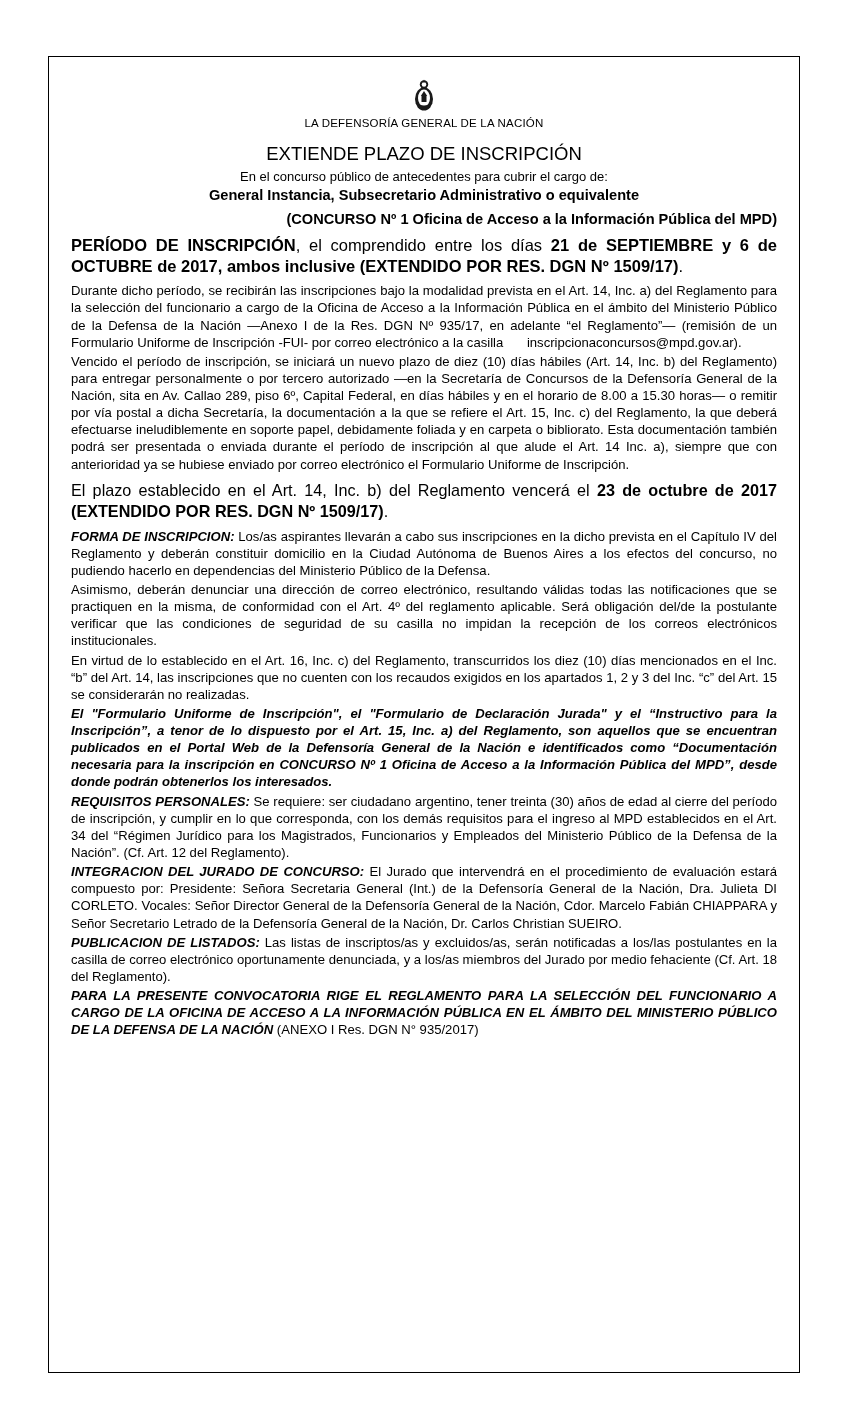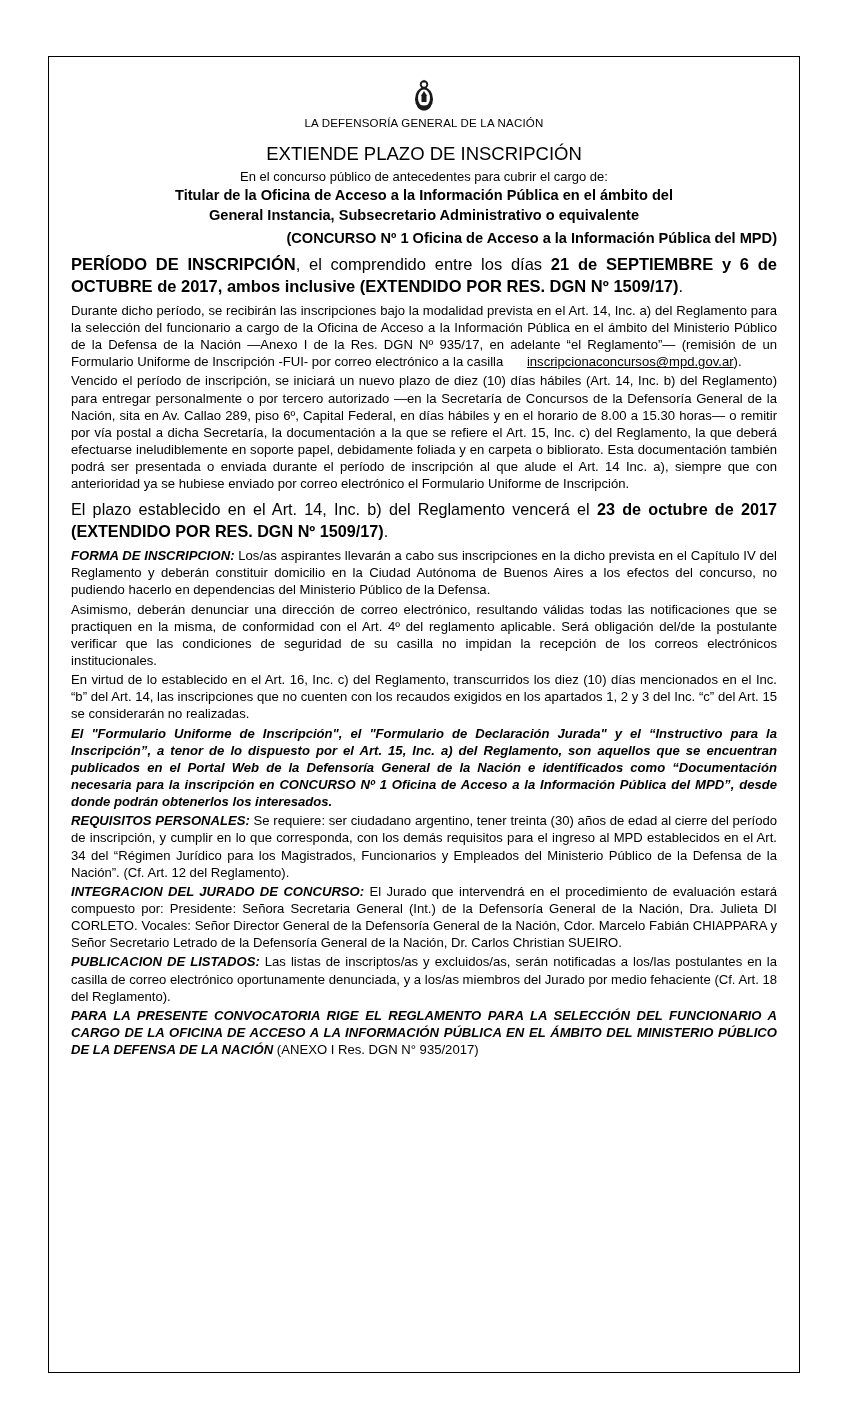--- a/index.html
+++ b/index.html
@@ -77,21 +77,20 @@
   }
   .big-para b { font-weight: bold; }
   p.body {
     font-size: 13.1px;
     text-align: justify;
     line-height: 1.31;
     margin: 0 0 2px 0;
   }
   p.body b { font-weight: bold; font-style: italic; }
   .link {
-    text-decoration: underline;
     padding-left: 20px;
   }
   .mid-para {
     font-size: 16.2px;
     text-align: justify;
     line-height: 1.32;
     margin: 7px 0 5px 0;
   }
 </style>
 </head>
@@ -111,21 +110,20 @@
         <path d="M13 0.5 L13.9 3.2 L12.1 3.2 Z" fill="#1a1a1a"></path>
         <path d="M4 24 q9 9 18 0 q-9 5 -18 0 z" fill="#1a1a1a"></path>
       </svg>
       <div class="org-name">LA DEFENSORÍA GENERAL DE LA NACIÓN</div>
     </div>
 
     <div class="title">EXTIENDE PLAZO DE INSCRIPCIÓN</div>
     <div class="subtitle">En el concurso público de antecedentes para cubrir el cargo de:</div>
 
     <div class="headline">
-      <span class="headline-line">Titular de la Oficina de Acceso a la Información Pública en el ámbito del</span>
       <span class="headline-line">General Instancia, Subsecretario Administrativo o equivalente</span>
     </div>
 
     <div class="contest-line">(CONCURSO Nº 1 Oficina de Acceso a la Información Pública del MPD)</div>
 
     <div class="big-para"><b>PERÍODO DE INSCRIPCIÓN</b><span>, el comprendido entre los días </span><b>21 de SEPTIEMBRE y 6 de OCTUBRE de 2017, ambos inclusive (EXTENDIDO POR RES. DGN Nº 1509/17)</b><span>.</span></div>
 
     <p class="body"><span>Durante dicho período, se recibirán las inscripciones bajo la modalidad prevista en el Art. 14, Inc. a) del Reglamento para la selección del funcionario a cargo de la Oficina de Acceso a la Información Pública en el ámbito del Ministerio Público de la Defensa de la Nación —Anexo I de la Res. DGN Nº 935/17, en adelante “el Reglamento”— (remisión de un Formulario Uniforme de Inscripción -FUI- por correo electrónico a la casilla </span><span class="link">inscripcionaconcursos@mpd.gov.ar</span><span>).</span></p>
 
     <p class="body">Vencido el período de inscripción, se iniciará un nuevo plazo de diez (10) días hábiles (Art. 14, Inc. b) del Reglamento) para entregar personalmente o por tercero autorizado —en la Secretaría de Concursos de la Defensoría General de la Nación, sita en Av. Callao 289, piso 6º, Capital Federal, en días hábiles y en el horario de 8.00 a 15.30 horas— o remitir por vía postal a dicha Secretaría, la documentación a la que se refiere el Art. 15, Inc. c) del Reglamento, la que deberá efectuarse ineludiblemente en soporte papel, debidamente foliada y en carpeta o bibliorato. Esta documentación también podrá ser presentada o enviada durante el período de inscripción al que alude el Art. 14 Inc. a), siempre que con anterioridad ya se hubiese enviado por correo electrónico el Formulario Uniforme de Inscripción.</p>

